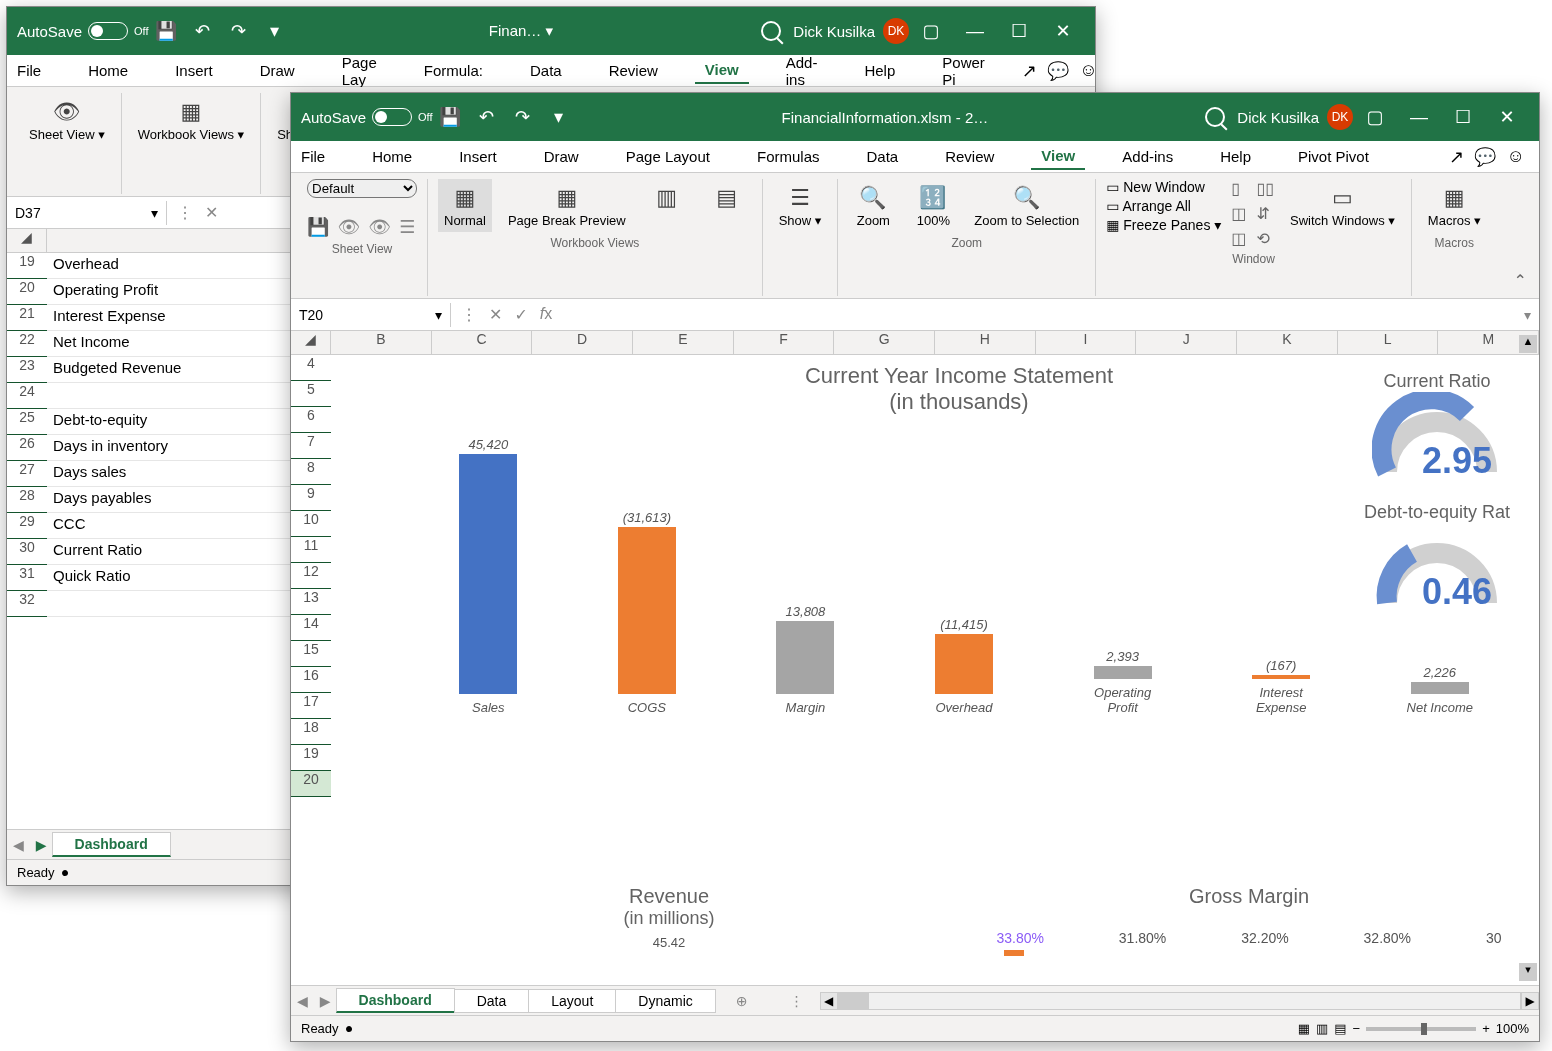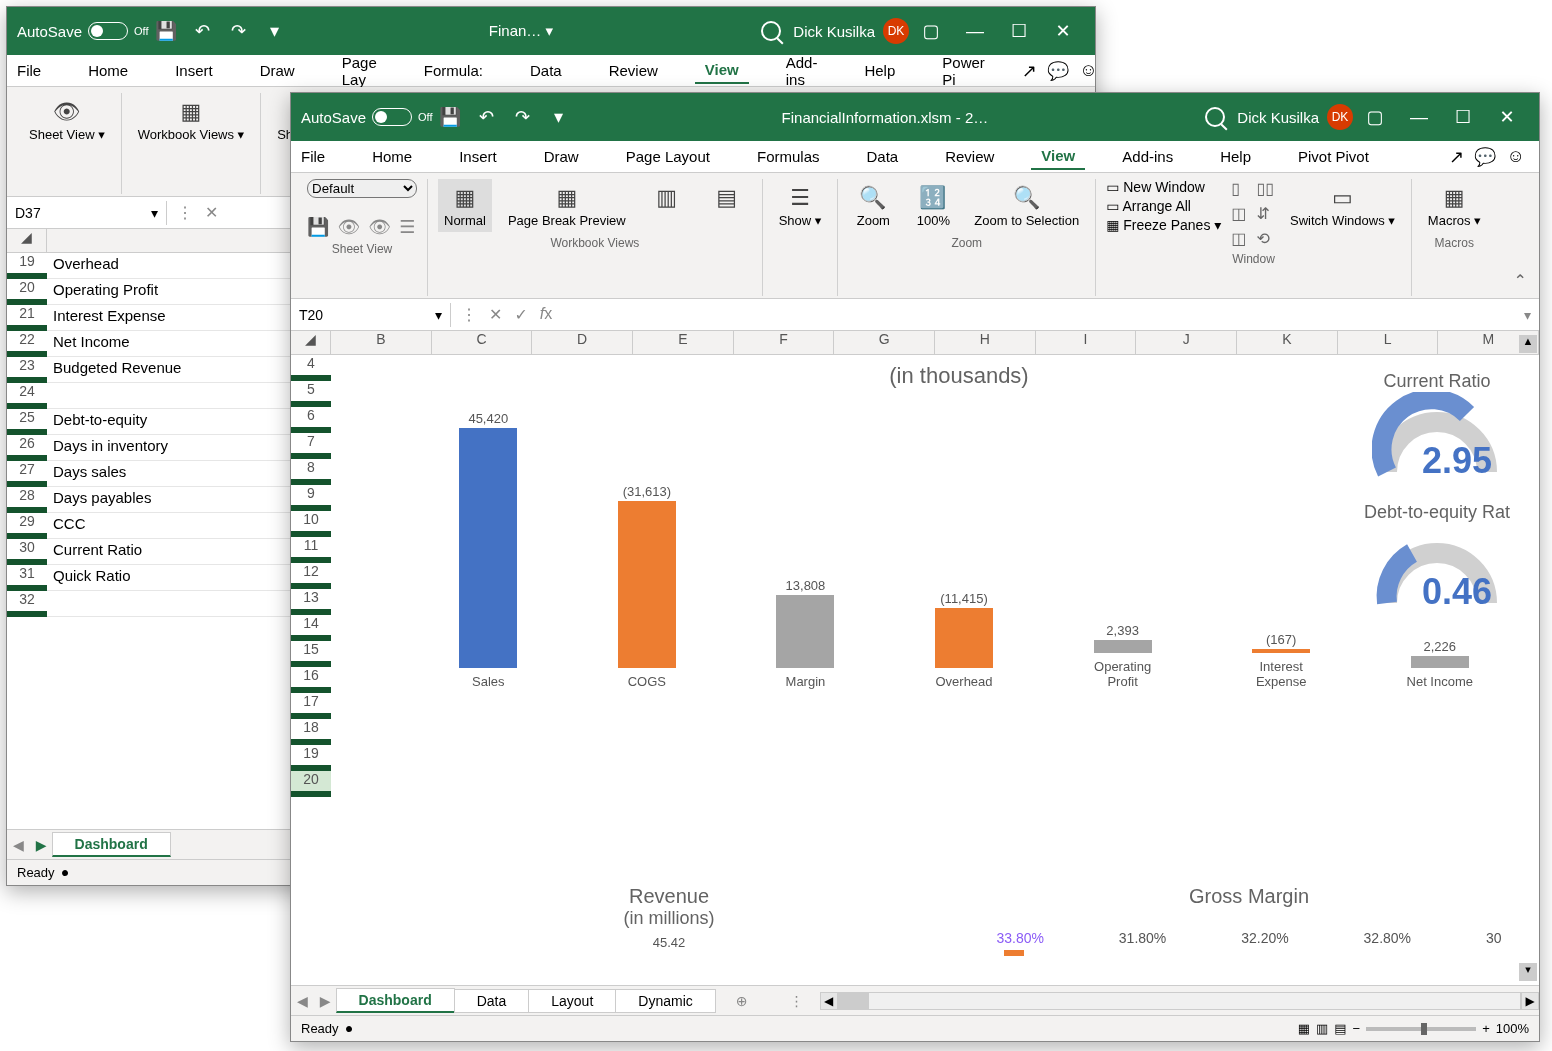--- a/index.html
+++ b/index.html
@@ -32,39 +32,39 @@
   .ribicon { width:30px; height:30px; display:flex; align-items:center; justify-content:center; font-size:22px; color:#444; }
 
   .formulabar { display:flex; align-items:center; border-bottom:1px solid #ccc; height:32px; font-size:14px; }
   .namebox { width:160px; border-right:1px solid #ccc; padding:4px 8px; display:flex; align-items:center; justify-content:space-between; }
   .formulabar input { flex:1; border:none; padding:4px 8px; font-size:14px; }
   .fb-icons { display:flex; gap:12px; padding:0 10px; color:#888; font-size:16px; }
 
   .sheet-area { flex:1; display:flex; overflow:hidden; position:relative; }
   .colhdr-row { height:24px; background:#f3f2f1; border-bottom:1px solid #ccc; display:flex; }
   .colhdr { flex:1; text-align:center; border-right:1px solid #ccc; font-size:14px; color:#555; }
-  .rowhdr { height:26px; border-bottom:6px solid #14532d; text-align:center; font-size:14px; color:#555; }
+  .rowhdr { height:26px; border-bottom:1px solid #14532d; text-align:center; font-size:14px; color:#555; }
   .grid-body { flex:1; display:flex; flex-direction:column; }
   .datacell { height:26px; border-bottom:1px solid #e6e6e6; padding:2px 6px; font-size:15px; }
 
   .sheet-tabs { height:30px; border-top:1px solid #ccc; display:flex; align-items:center; font-size:14px; background:#f3f2f1; }
   .stab { padding:3px 22px; border:1px solid #ccc; background:#fff; margin-left:-1px; cursor:pointer; }
   .stab.active { background:#fff; border-bottom:2px solid #217346; font-weight:600; color:#217346; }
   .stab-nav { padding: 0 6px; color:#888; }
 
   .statusbar { height:26px; background:#f3f2f1; border-top:1px solid #ccc; display:flex; align-items:center; font-size:13px; padding:0 10px; justify-content:space-between; }
   .zoom-ctrl { display:flex; align-items:center; gap:6px; }
   .zslider { width:110px; height:4px; background:#bbb; position:relative; }
   .zslider .zknob { position:absolute; top:-4px; left:50%; width:6px; height:12px; background:#666; }
 
   
   .dash { position:absolute; left:48px; top:24px; right:0; bottom:0; background:#fff; }
   .chart-title { text-align:center; color:#636363; font-size:22px; padding-top:8px; }
   .barchart { position:relative; height:290px; margin: 10px 20px 0 30px; display:flex; align-items:flex-end; }
-  .barcol { flex:1; display:flex; flex-direction:column; align-items:center; }
+  .barcol { flex:1; display:flex; flex-direction:column; align-items:center;font-style:italic; }
   .bar { width:58px; }
   .barlabel { font-size:13px; color:#555; margin-top:6px; text-align:center; max-width:80px; }
   .barval { font-size:13px; color:#555; margin-bottom:2px; }
 
   .gauges { position:absolute; top: 16px; right: 4px; width: 196px; display:flex; flex-direction:column; gap:10px; }
   .gauge { text-align:center; }
   .gauge-title { font-size:18px; color:#636363; }
   .gauge-arc { width:130px; height:100px; margin:0 auto; position:relative; }
   .gauge-num { position:absolute; right:10px; top:48px; font-size:36px; color:#4472c4; font-weight:600; }
 
@@ -399,20 +399,21 @@
           <div class="colhdr">H</div>
           <div class="colhdr">I</div>
           <div class="colhdr">J</div>
           <div class="colhdr">K</div>
           <div class="colhdr">L</div>
           <div class="colhdr">M</div>
         </div>
 
       <div class="dash">
         <div class="chart-title">
+          <div>Current Year Income Statement</div>
           <div>(in thousands)</div>
         </div>
         <div class="barchart" id="barchart">
             <div class="barcol">
               <div class="barval">45,420</div>
               <div class="bar" style="height: 240px; background: rgb(68, 114, 196);"></div>
               <div class="barlabel">Sales</div>
             </div>
             <div class="barcol">
               <div class="barval">(31,613)</div>

